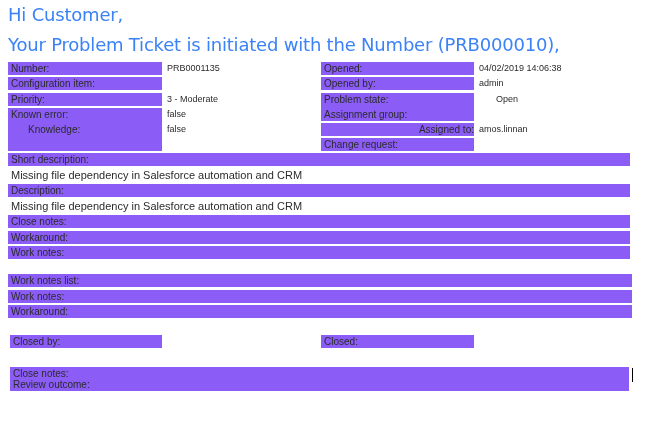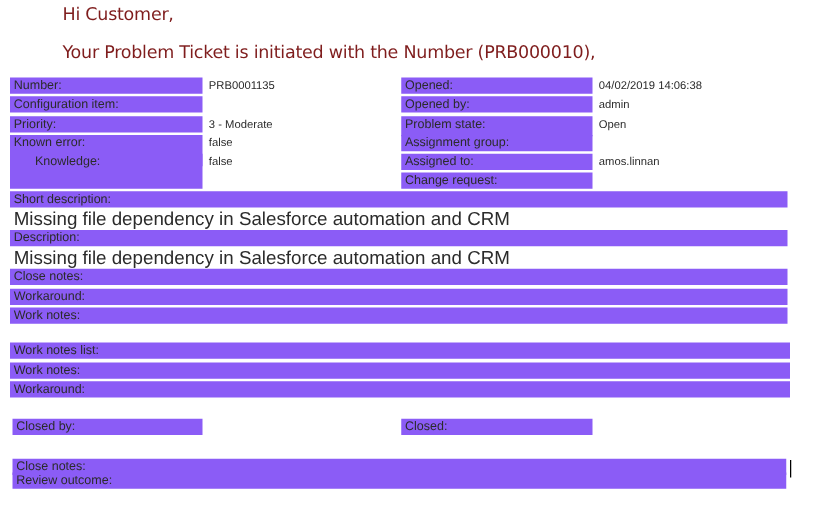--- a/index.html
+++ b/index.html
@@ -12,25 +12,24 @@
       height: 423px;
       position: relative;
       overflow: hidden;
       font-family: "Liberation Sans", sans-serif;
       color: #1a1a1a;
     }
     .greeting {
       position: absolute;
       left: 8px;
       font-family: "DejaVu Sans", sans-serif;
-      font-size: 14px;
-      color: #7f1d1d;
+      font-size: 18px;
+      color: #3b82f6;
       white-space: nowrap;
       letter-spacing: -0.2px;
-      margin-left: 42px;
     }
     .lbl {
       position: absolute;
       background: #8b5cf6;
       font-size: 10px;
       color: #2b2b2b;
       line-height: 13px;
       padding-left: 3px;
       box-sizing: border-box;
       white-space: nowrap;
@@ -38,21 +37,21 @@
     }
     .val {
       position: absolute;
       font-size: 9px;
       color: #2b2b2b;
       line-height: 13px;
       white-space: nowrap;
     }
     .txt {
       position: absolute;
-      font-size: 15px;
+      font-size: 11px;
       color: #2b2b2b;
       line-height: 13px;
       padding-left: 3px;
       white-space: nowrap;
     }
     .cursor {
       position: absolute;
       left: 632px;
       top: 368px;
       width: 1px;
@@ -92,28 +91,28 @@
   <div>
     <div class="lbl" style="left:321px; top:62px; width:153px; height:13px;">Opened:</div>
     <div class="val" style="left:479px; top:62px;">04/02/2019 14:06:38</div>
   </div>
   <div>
     <div class="lbl" style="left:321px; top:77px; width:153px; height:13px;">Opened by:</div>
     <div class="val" style="left:479px; top:77px;">admin</div>
   </div>
   <div>
     <div class="lbl" style="left:321px; top:93px; width:153px; height:16px;">Problem state:</div>
-    <div class="val" style="left:479px; top:93px;">Open</div>
+    <div class="val" style="left:496px; top:93px;">Open</div>
   </div>
   <div>
     <div class="lbl" style="left:321px; top:108px; width:153px; height:13px;">Assignment group:</div>
     <div class="val" style="left:479px; top:108px;"></div>
   </div>
   <div>
-    <div class="lbl" style="left:321px; top:123px; width:153px; height:13px;">Assigned to:</div>
+    <div class="lbl" style="left:321px; top:123px; width:153px; height:13px;text-align:right;">Assigned to:</div>
     <div class="val" style="left:479px; top:123px;">amos.linnan</div>
   </div>
   <div>
     <div class="lbl" style="left:321px; top:138px; width:153px; height:13px;">Change request:</div>
     <div class="val" style="left:479px; top:138px;"></div>
   </div>
 
   <div class="lbl" style="left:8px; top:153px; width:622px; height:13px;">Short description:</div>
   <div class="txt" style="left:8px; top:169px;">Missing file dependency in Salesforce automation and CRM</div>
   <div class="lbl" style="left:8px; top:184px; width:622px; height:13px;">Description:</div>

